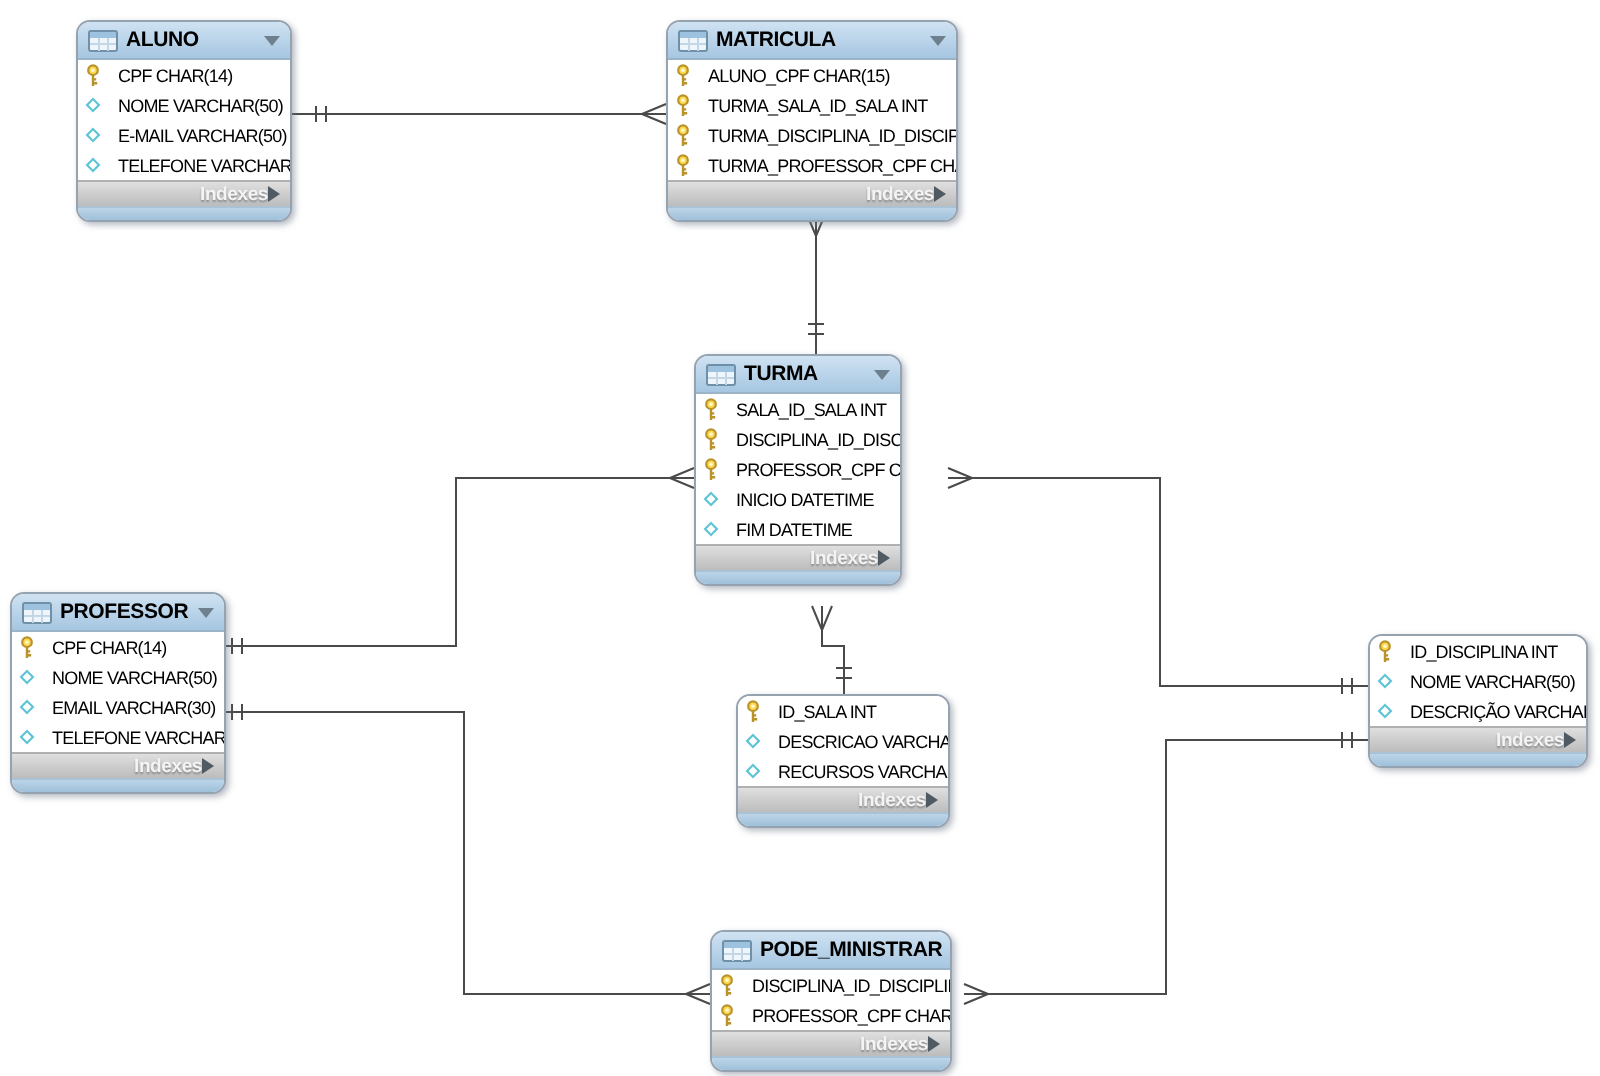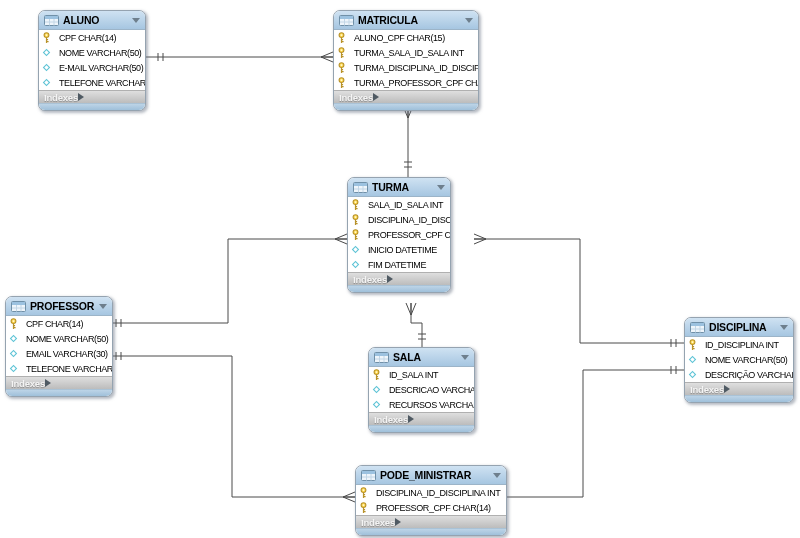--- a/index.html
+++ b/index.html
@@ -29,21 +29,21 @@
   }
   .tb-row{
     height:15px;display:flex;align-items:center;gap:8px;padding:0 3px;
     background:#ffffff;white-space:nowrap;
   }
   .tb-row-label{
     font-size:9px;letter-spacing:-0.4px;color:#000;white-space:nowrap;
   }
   .row-icon{flex:0 0 auto;display:inline-flex;}
   .tb-footer{
-    height:12px;display:flex;align-items:center;justify-content:flex-start;
+    height:12px;display:flex;align-items:center;justify-content:flex-end;
     padding:0 5px;background:linear-gradient(#dfdfdf,#bcbcbc);
     border-top:1px solid #b0b0b0;
   }
   .tb-footer-label{
     font-size:9.5px;font-weight:bold;color:#f4f4f4;text-shadow:0 1px 1px #8a8a8a;
     letter-spacing:-0.2px;
   }
   .tb-expand{
     width:0;height:0;border-top:4px solid transparent;border-bottom:4px solid transparent;
     border-left:6px solid #4f5a63;cursor:pointer;
@@ -343,122 +343,96 @@
         </span>
         <span class="tb-row-label">TELEFONE VARCHAR(14)</span>
       </div>
       <div class="tb-footer">
         <span class="tb-footer-label">Indexes</span>
         <span class="tb-expand"></span>
       </div>
       <div class="tb-strip"></div>
     </div>
     <div class="table-box" style="left: 368px; top: 347px; width: 107px;">
+      <div class="tb-row">
+        <span class="row-icon">
+          <svg width="9" height="12" viewBox="0 0 9 12">
+            <circle cx="4.5" cy="3.1" r="2.4" fill="#ffd94d" stroke="#b8922a" stroke-width="1.1"></circle>
+            <circle cx="4.5" cy="3.1" r="0.9" fill="#fff9dd"></circle>
+            <path d="M4.5 5.5 V11 M4.5 9.6 H6.6 M4.5 7.7 H6.1" stroke="#b8922a" stroke-width="1.2" fill="none"></path>
+          </svg>
+        </span>
+        <span class="tb-row-label">ID_SALA INT</span>
+      </div>
+      <div class="tb-row">
+        <span class="row-icon">
+          <svg width="9" height="9" viewBox="0 0 9 9">
+            <rect x="2.4" y="2.4" width="4.2" height="4.2" fill="#ffffff" stroke="#5fc4d6" stroke-width="1.1" transform="rotate(45 4.5 4.5)"></rect>
+          </svg>
+        </span>
+        <span class="tb-row-label">DESCRICAO VARCHAR(100)</span>
+      </div>
+      <div class="tb-row">
+        <span class="row-icon">
+          <svg width="9" height="9" viewBox="0 0 9 9">
+            <rect x="2.4" y="2.4" width="4.2" height="4.2" fill="#ffffff" stroke="#5fc4d6" stroke-width="1.1" transform="rotate(45 4.5 4.5)"></rect>
+          </svg>
+        </span>
+        <span class="tb-row-label">RECURSOS VARCHAR(100)</span>
+      </div>
+      <div class="tb-footer">
+        <span class="tb-footer-label">Indexes</span>
+        <span class="tb-expand"></span>
+      </div>
+      <div class="tb-strip"></div>
+    </div>
+    <div class="table-box" style="left: 684px; top: 317px; width: 110px;">
+      <div class="tb-row">
+        <span class="row-icon">
+          <svg width="9" height="12" viewBox="0 0 9 12">
+            <circle cx="4.5" cy="3.1" r="2.4" fill="#ffd94d" stroke="#b8922a" stroke-width="1.1"></circle>
+            <circle cx="4.5" cy="3.1" r="0.9" fill="#fff9dd"></circle>
+            <path d="M4.5 5.5 V11 M4.5 9.6 H6.6 M4.5 7.7 H6.1" stroke="#b8922a" stroke-width="1.2" fill="none"></path>
+          </svg>
+        </span>
+        <span class="tb-row-label">ID_DISCIPLINA INT</span>
+      </div>
+      <div class="tb-row">
+        <span class="row-icon">
+          <svg width="9" height="9" viewBox="0 0 9 9">
+            <rect x="2.4" y="2.4" width="4.2" height="4.2" fill="#ffffff" stroke="#5fc4d6" stroke-width="1.1" transform="rotate(45 4.5 4.5)"></rect>
+          </svg>
+        </span>
+        <span class="tb-row-label">NOME VARCHAR(50)</span>
+      </div>
+      <div class="tb-row">
+        <span class="row-icon">
+          <svg width="9" height="9" viewBox="0 0 9 9">
+            <rect x="2.4" y="2.4" width="4.2" height="4.2" fill="#ffffff" stroke="#5fc4d6" stroke-width="1.1" transform="rotate(45 4.5 4.5)"></rect>
+          </svg>
+        </span>
+        <span class="tb-row-label">DESCRIÇÃO VARCHAR(200)</span>
+      </div>
+      <div class="tb-footer">
+        <span class="tb-footer-label">Indexes</span>
+        <span class="tb-expand"></span>
+      </div>
+      <div class="tb-strip"></div>
+    </div>
+    <div class="table-box" style="left: 355px; top: 465px; width: 121px;">
       <div class="tb-header">
         <span class="row-icon">
           <svg width="15" height="11" viewBox="0 0 15 11">
             <rect x="0.5" y="0.5" width="14" height="10" rx="1" fill="#eef5fb" stroke="#7090a8"></rect>
             <rect x="1" y="1" width="13" height="3" fill="#9cc2e0"></rect>
             <line x1="5.5" y1="4" x2="5.5" y2="10.5" stroke="#c2d6e6"></line>
             <line x1="10" y1="4" x2="10" y2="10.5" stroke="#c2d6e6"></line>
             <line x1="1" y1="7" x2="14" y2="7" stroke="#c2d6e6"></line>
           </svg>
         </span>
-        <span class="tb-title">SALA</span>
-        <span class="tb-collapse"></span>
-      </div>
-      <div class="tb-row">
-        <span class="row-icon">
-          <svg width="9" height="12" viewBox="0 0 9 12">
-            <circle cx="4.5" cy="3.1" r="2.4" fill="#ffd94d" stroke="#b8922a" stroke-width="1.1"></circle>
-            <circle cx="4.5" cy="3.1" r="0.9" fill="#fff9dd"></circle>
-            <path d="M4.5 5.5 V11 M4.5 9.6 H6.6 M4.5 7.7 H6.1" stroke="#b8922a" stroke-width="1.2" fill="none"></path>
-          </svg>
-        </span>
-        <span class="tb-row-label">ID_SALA INT</span>
-      </div>
-      <div class="tb-row">
-        <span class="row-icon">
-          <svg width="9" height="9" viewBox="0 0 9 9">
-            <rect x="2.4" y="2.4" width="4.2" height="4.2" fill="#ffffff" stroke="#5fc4d6" stroke-width="1.1" transform="rotate(45 4.5 4.5)"></rect>
-          </svg>
-        </span>
-        <span class="tb-row-label">DESCRICAO VARCHAR(100)</span>
-      </div>
-      <div class="tb-row">
-        <span class="row-icon">
-          <svg width="9" height="9" viewBox="0 0 9 9">
-            <rect x="2.4" y="2.4" width="4.2" height="4.2" fill="#ffffff" stroke="#5fc4d6" stroke-width="1.1" transform="rotate(45 4.5 4.5)"></rect>
-          </svg>
-        </span>
-        <span class="tb-row-label">RECURSOS VARCHAR(100)</span>
-      </div>
-      <div class="tb-footer">
-        <span class="tb-footer-label">Indexes</span>
-        <span class="tb-expand"></span>
-      </div>
-      <div class="tb-strip"></div>
-    </div>
-    <div class="table-box" style="left: 684px; top: 317px; width: 110px;">
-      <div class="tb-header">
-        <span class="row-icon">
-          <svg width="15" height="11" viewBox="0 0 15 11">
-            <rect x="0.5" y="0.5" width="14" height="10" rx="1" fill="#eef5fb" stroke="#7090a8"></rect>
-            <rect x="1" y="1" width="13" height="3" fill="#9cc2e0"></rect>
-            <line x1="5.5" y1="4" x2="5.5" y2="10.5" stroke="#c2d6e6"></line>
-            <line x1="10" y1="4" x2="10" y2="10.5" stroke="#c2d6e6"></line>
-            <line x1="1" y1="7" x2="14" y2="7" stroke="#c2d6e6"></line>
-          </svg>
-        </span>
-        <span class="tb-title">DISCIPLINA</span>
-        <span class="tb-collapse"></span>
-      </div>
-      <div class="tb-row">
-        <span class="row-icon">
-          <svg width="9" height="12" viewBox="0 0 9 12">
-            <circle cx="4.5" cy="3.1" r="2.4" fill="#ffd94d" stroke="#b8922a" stroke-width="1.1"></circle>
-            <circle cx="4.5" cy="3.1" r="0.9" fill="#fff9dd"></circle>
-            <path d="M4.5 5.5 V11 M4.5 9.6 H6.6 M4.5 7.7 H6.1" stroke="#b8922a" stroke-width="1.2" fill="none"></path>
-          </svg>
-        </span>
-        <span class="tb-row-label">ID_DISCIPLINA INT</span>
-      </div>
-      <div class="tb-row">
-        <span class="row-icon">
-          <svg width="9" height="9" viewBox="0 0 9 9">
-            <rect x="2.4" y="2.4" width="4.2" height="4.2" fill="#ffffff" stroke="#5fc4d6" stroke-width="1.1" transform="rotate(45 4.5 4.5)"></rect>
-          </svg>
-        </span>
-        <span class="tb-row-label">NOME VARCHAR(50)</span>
-      </div>
-      <div class="tb-row">
-        <span class="row-icon">
-          <svg width="9" height="9" viewBox="0 0 9 9">
-            <rect x="2.4" y="2.4" width="4.2" height="4.2" fill="#ffffff" stroke="#5fc4d6" stroke-width="1.1" transform="rotate(45 4.5 4.5)"></rect>
-          </svg>
-        </span>
-        <span class="tb-row-label">DESCRIÇÃO VARCHAR(200)</span>
-      </div>
-      <div class="tb-footer">
-        <span class="tb-footer-label">Indexes</span>
-        <span class="tb-expand"></span>
-      </div>
-      <div class="tb-strip"></div>
-    </div>
-    <div class="table-box" style="left: 355px; top: 465px; width: 152px;">
-      <div class="tb-header">
-        <span class="row-icon">
-          <svg width="15" height="11" viewBox="0 0 15 11">
-            <rect x="0.5" y="0.5" width="14" height="10" rx="1" fill="#eef5fb" stroke="#7090a8"></rect>
-            <rect x="1" y="1" width="13" height="3" fill="#9cc2e0"></rect>
-            <line x1="5.5" y1="4" x2="5.5" y2="10.5" stroke="#c2d6e6"></line>
-            <line x1="10" y1="4" x2="10" y2="10.5" stroke="#c2d6e6"></line>
-            <line x1="1" y1="7" x2="14" y2="7" stroke="#c2d6e6"></line>
-          </svg>
-        </span>
         <span class="tb-title">PODE_MINISTRAR</span>
         <span class="tb-collapse"></span>
       </div>
       <div class="tb-row">
         <span class="row-icon">
           <svg width="9" height="12" viewBox="0 0 9 12">
             <circle cx="4.5" cy="3.1" r="2.4" fill="#ffd94d" stroke="#b8922a" stroke-width="1.1"></circle>
             <circle cx="4.5" cy="3.1" r="0.9" fill="#fff9dd"></circle>
             <path d="M4.5 5.5 V11 M4.5 9.6 H6.6 M4.5 7.7 H6.1" stroke="#b8922a" stroke-width="1.2" fill="none"></path>
           </svg>

